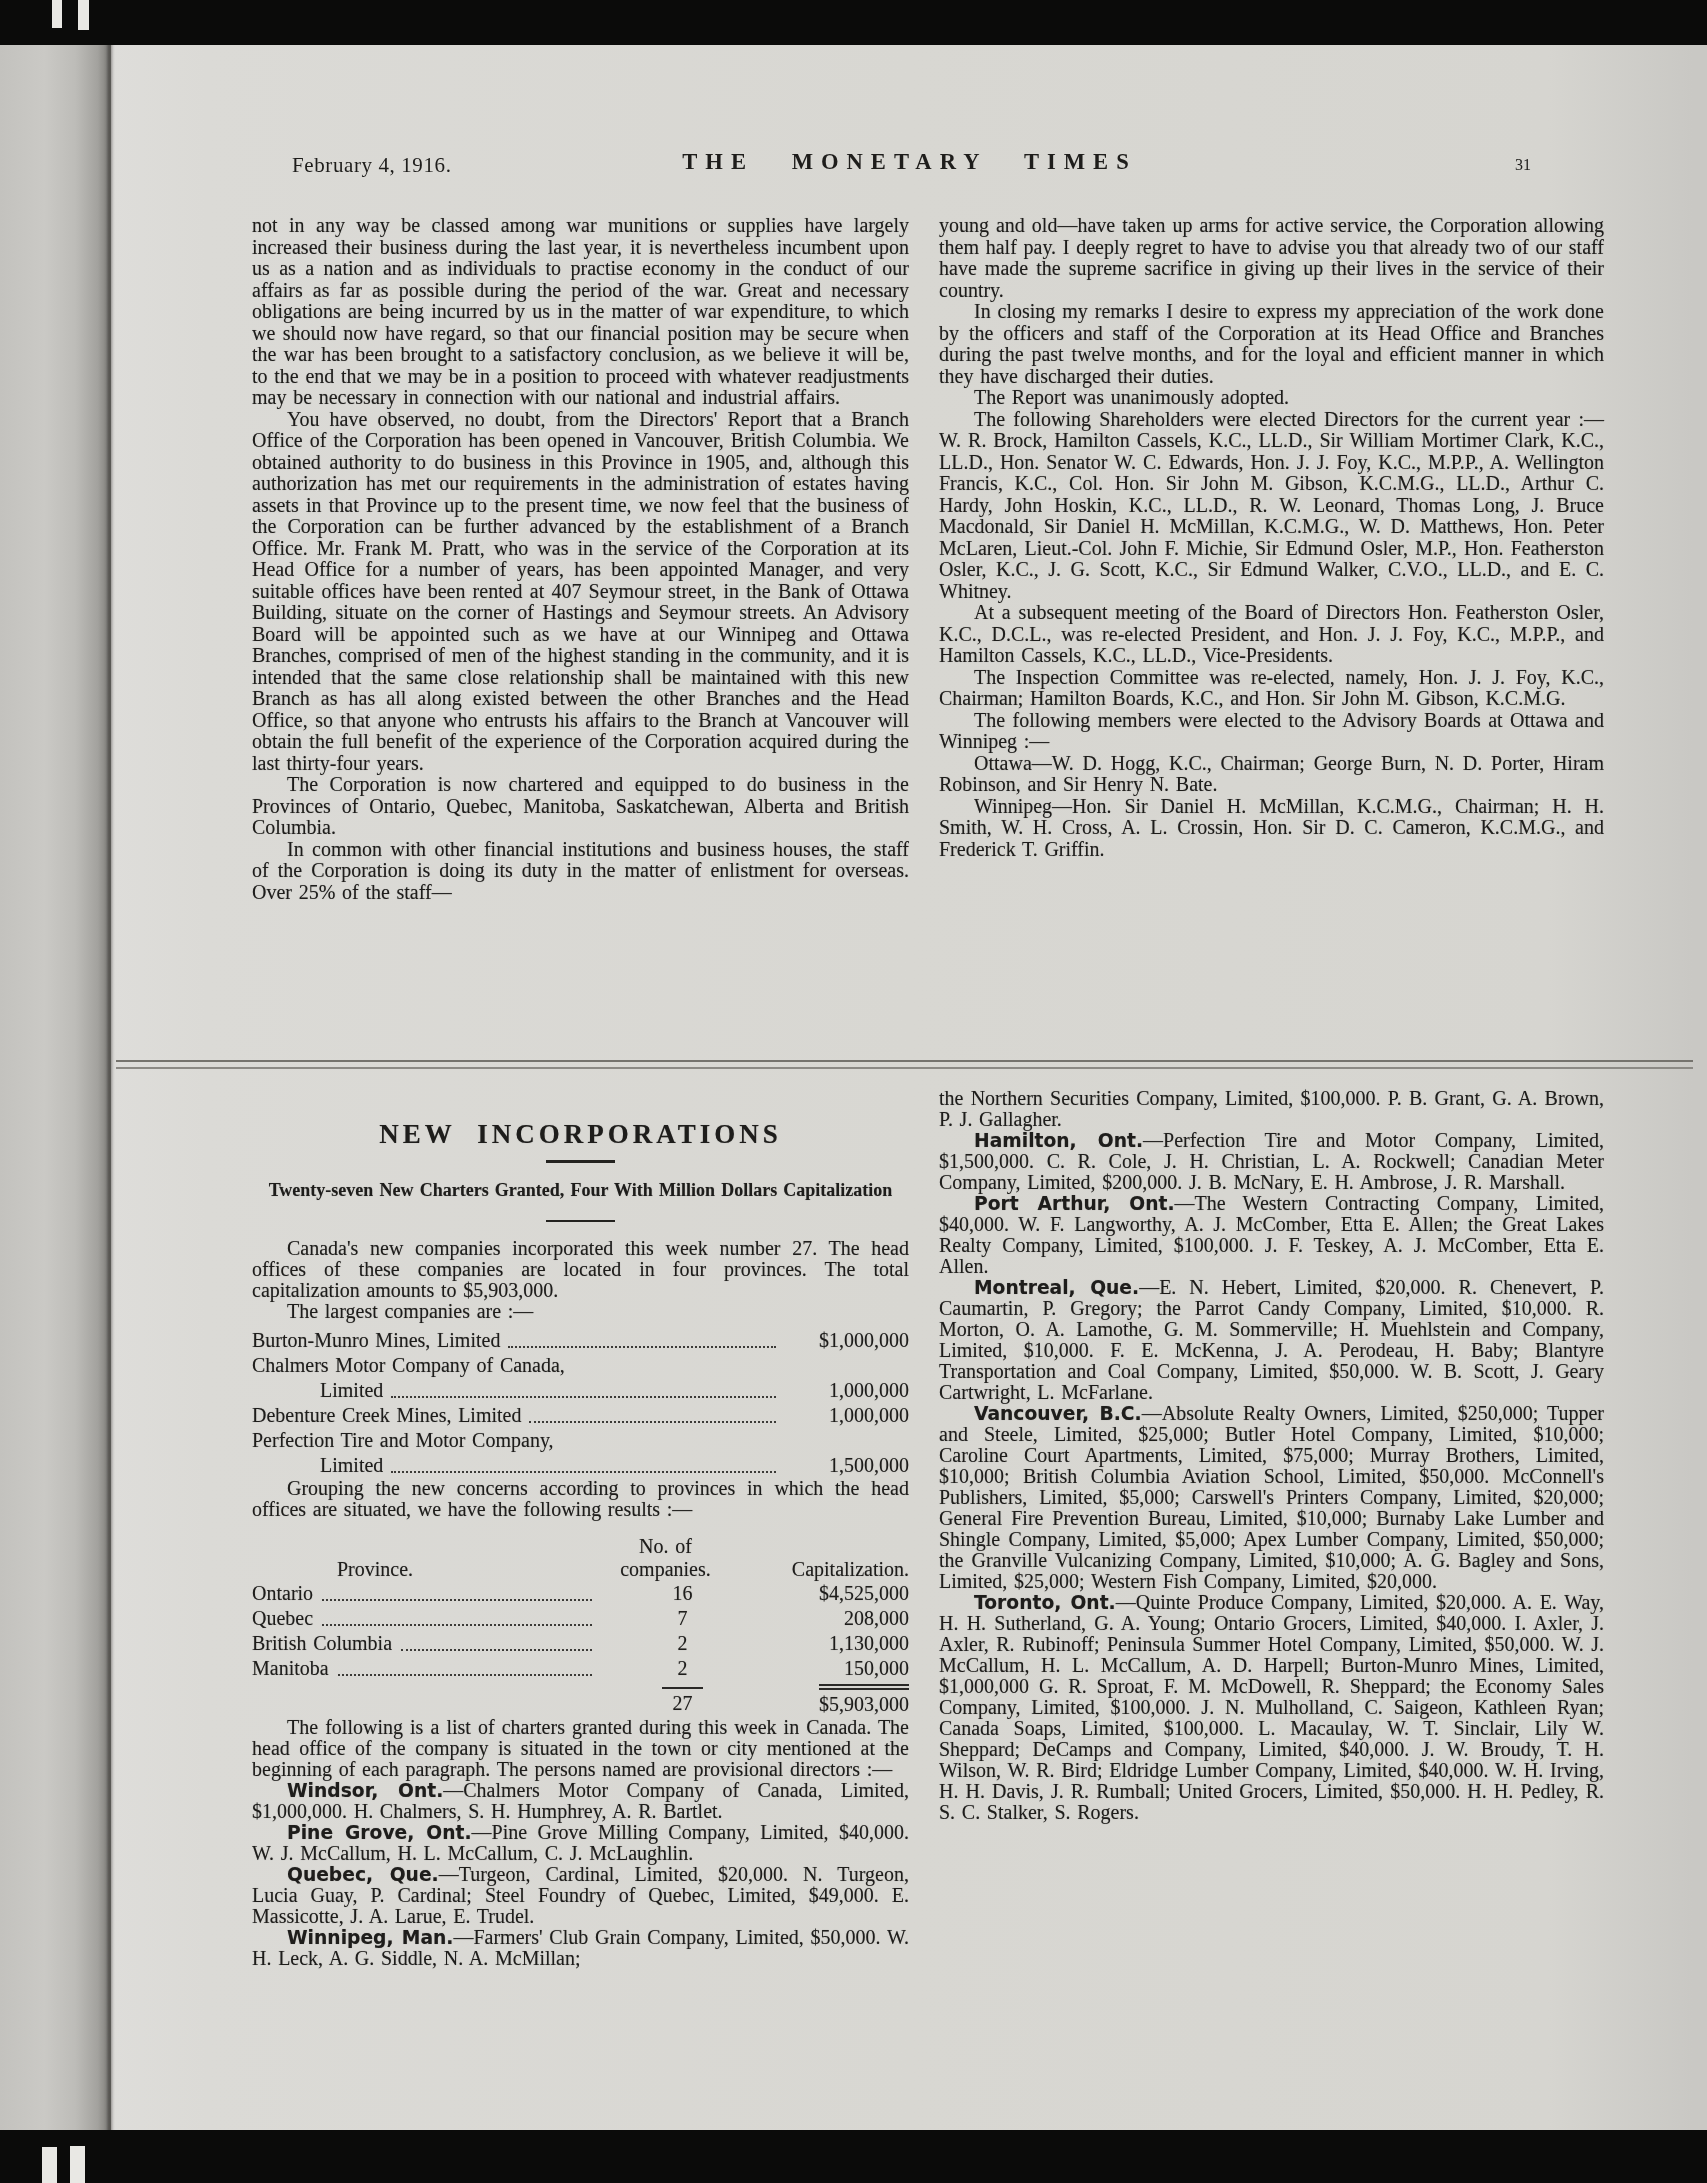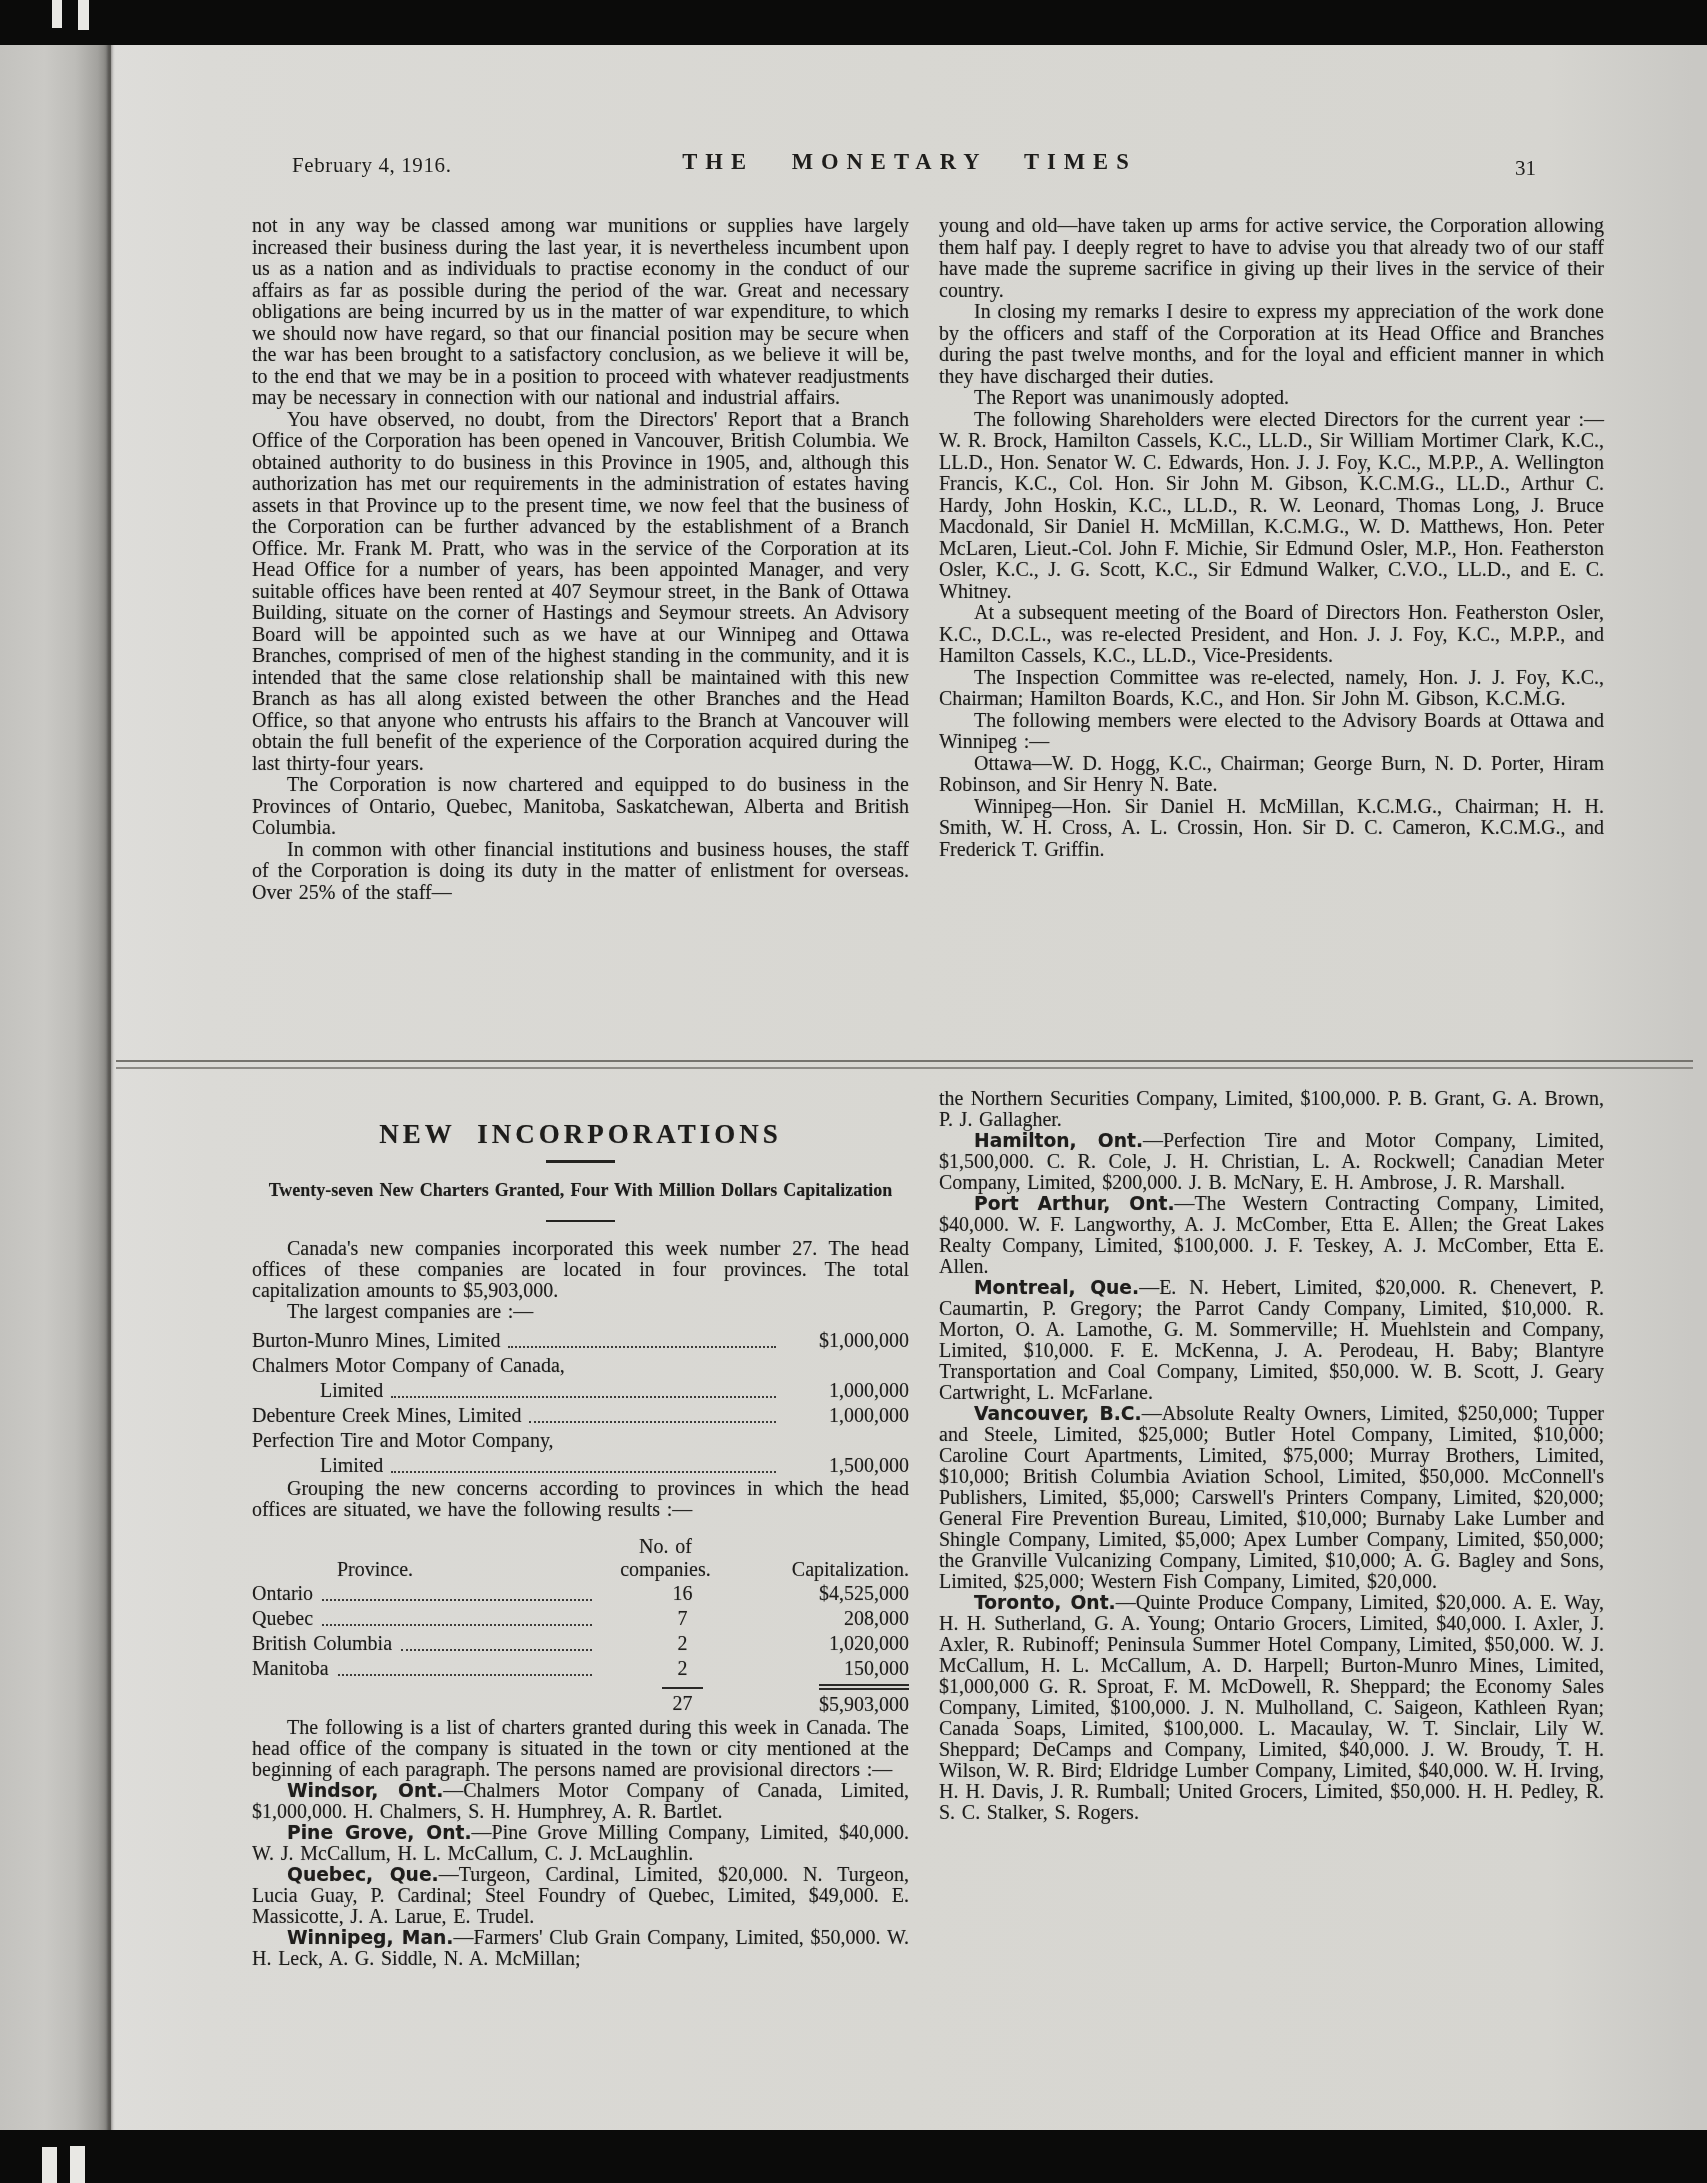--- a/index.html
+++ b/index.html
@@ -30,21 +30,21 @@
   .tick-t1{left:52px;top:0;width:9.6px;height:28px;}
   .tick-t2{left:78px;top:0;width:10.8px;height:30px;}
   .tick-b1{left:42px;top:17px;width:14.7px;height:36px;}
   .tick-b2{left:70px;top:16px;width:14.7px;height:37px;}
   
   .hdr-date{position:absolute;left:292px;top:153px;font-size:21px;letter-spacing:0.6px;}
   .hdr-title{
     position:absolute;left:111px;right:0;top:149px;text-align:center;
     font-weight:700;font-size:22.6px;letter-spacing:8px;word-spacing:24px;
   }
-  .hdr-page{position:absolute;left:1515px;top:156px;font-size:21px;}
+  .hdr-page{position:absolute;left:1515px;top:156px;font-size:16px;}
   
   .col{position:absolute;text-align:justify;font-size:20px;line-height:21.5px;word-spacing:1.7px;
        text-shadow:0 0 0.8px rgba(30,30,28,0.38);}
   .col p{margin:0;}
   .col p.ind{text-indent:35px;}
   .tl{left:252px;top:215px;width:657px;}
   .tr{left:939px;top:215px;width:665px;}
   .bl{left:252px;top:1088px;width:657px;line-height:21px;margin-top:36px;}
   .br{left:939px;top:1088px;width:665px;line-height:21px;}
   
@@ -188,21 +188,21 @@
     <div class="prow">
       <span class="pname">Quebec</span>
       <span class="pleader"></span>
       <span class="pcomp">7</span>
       <span class="pcap">208,000</span>
     </div>
     <div class="prow">
       <span class="pname">British Columbia</span>
       <span class="pleader"></span>
       <span class="pcomp">2</span>
-      <span class="pcap">1,020,000</span>
+      <span class="pcap">1,130,000</span>
     </div>
     <div class="prow">
       <span class="pname">Manitoba</span>
       <span class="pleader"></span>
       <span class="pcomp">2</span>
       <span class="pcap">150,000</span>
     </div>
     <div class="ptotal">
       <span class="sp"></span>
       <span class="tcomp"><b>27</b></span>

